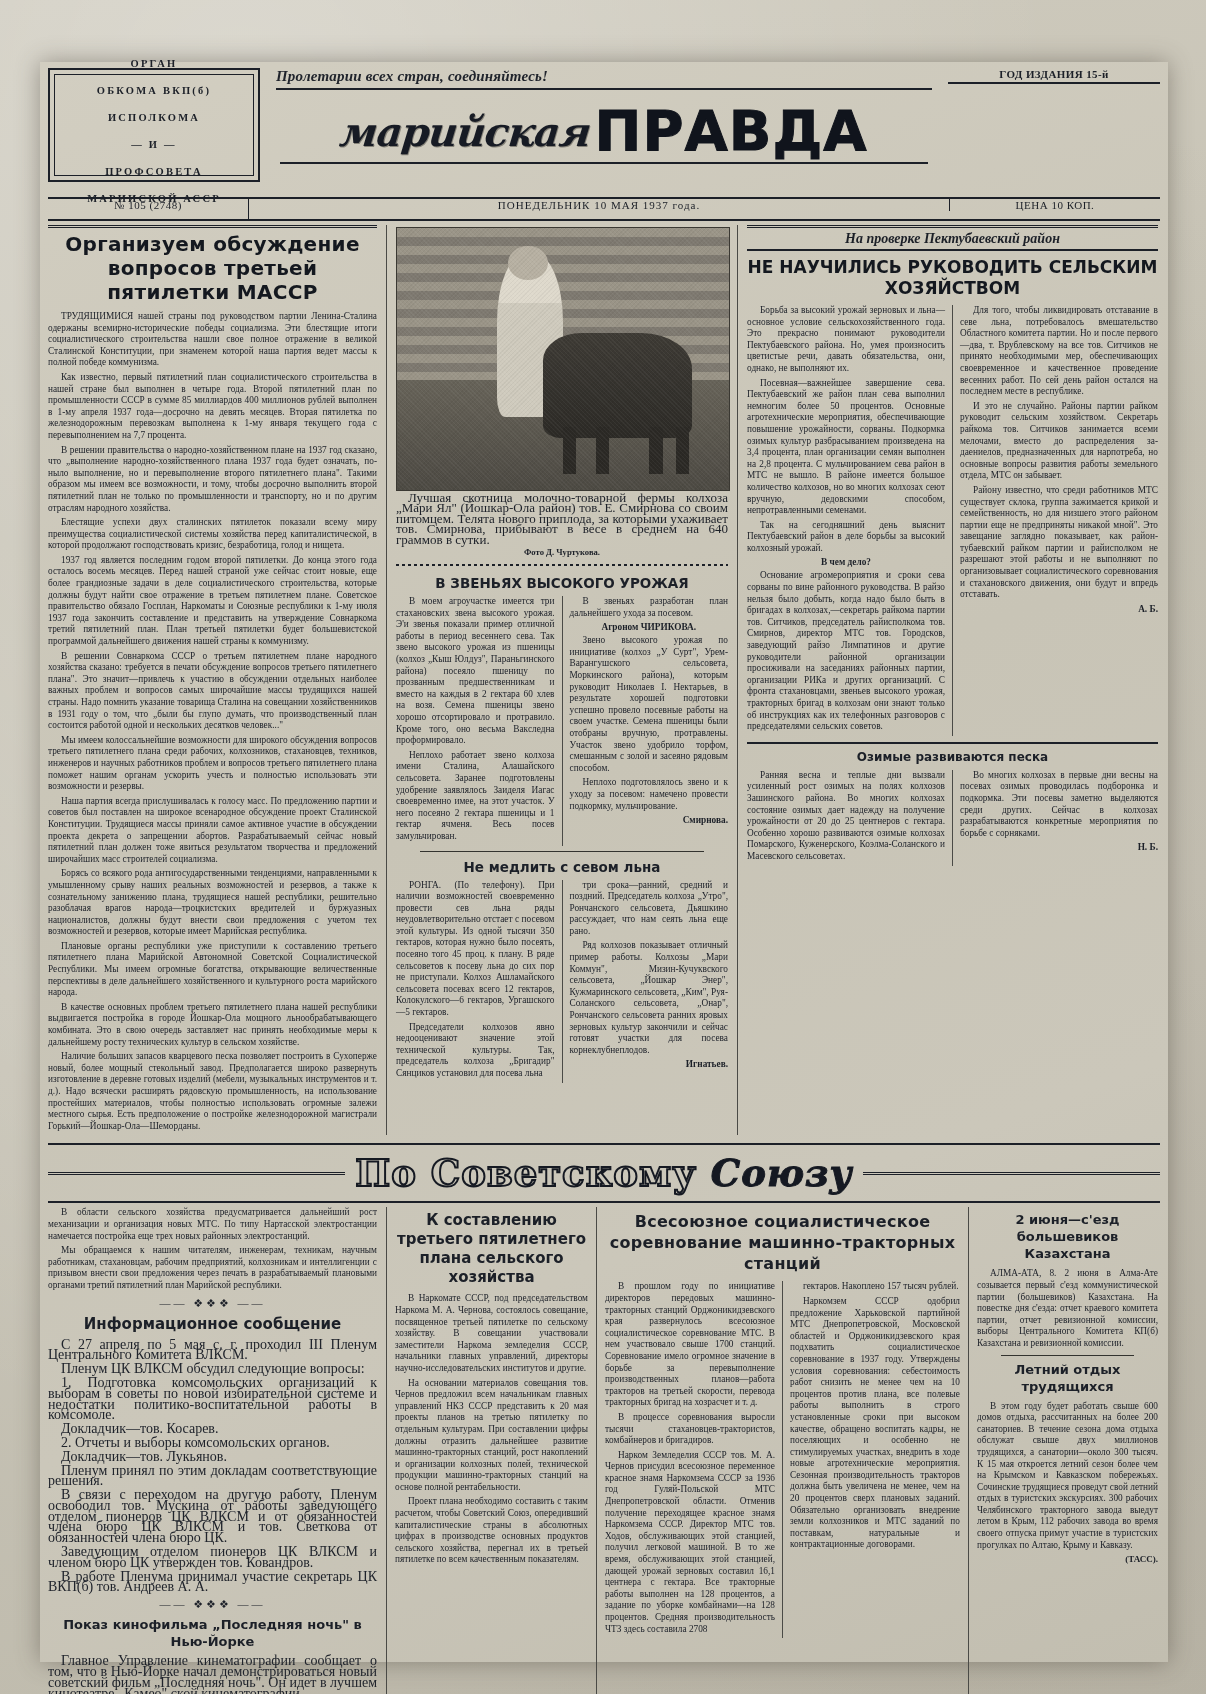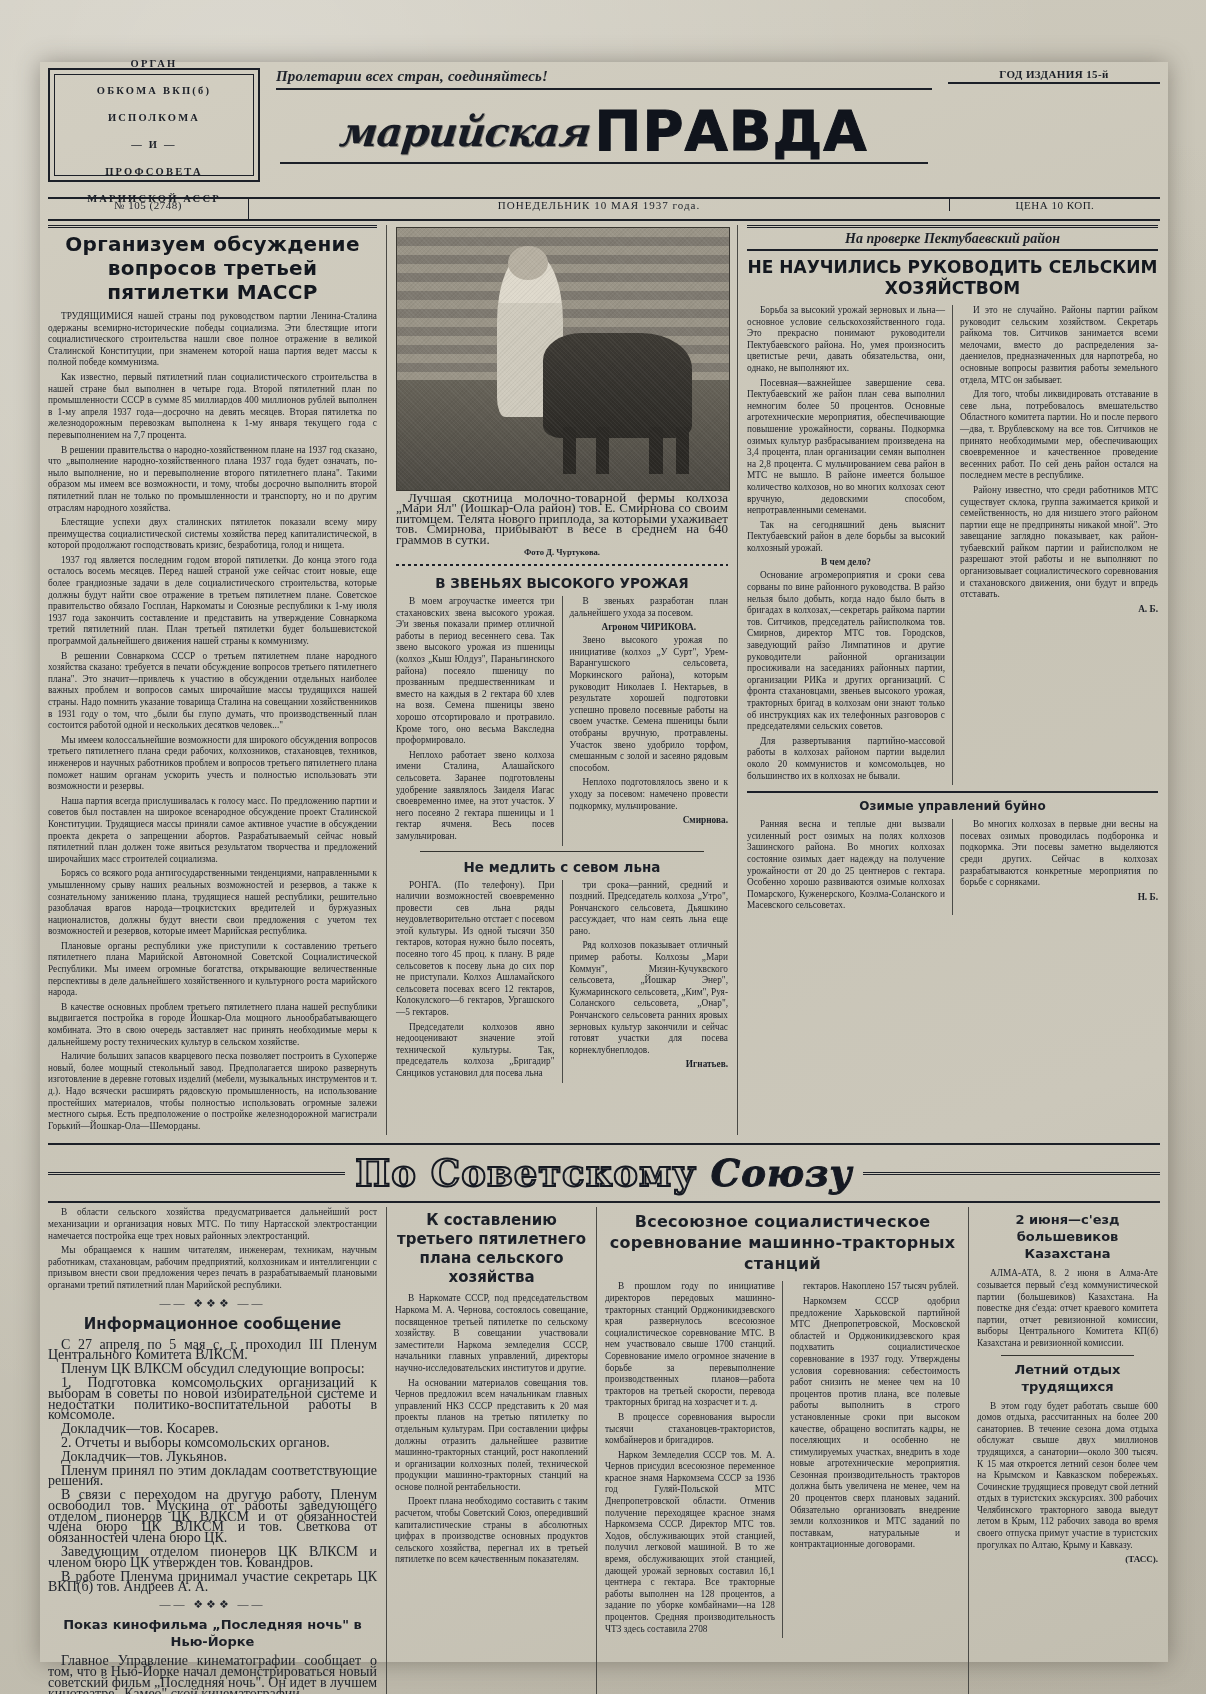--- a/index.html
+++ b/index.html
@@ -262,32 +262,31 @@
         <div class="kicker">На проверке Пектубаевский район</div>
         <div class="hl2">НЕ НАУЧИЛИСЬ РУКОВОДИТЬ СЕЛЬСКИМ ХОЗЯЙСТВОМ</div>
 
         <div class="two-sub">
           <div>
             <p>Борьба за высокий урожай зерновых и льна—основное условие сельскохозяйственного года. Это прекрасно понимают руководители Пектубаевского района. Но, умея произносить цветистые речи, давать обязательства, они, однако, не выполняют их.</p>
             <p>Посевная—важнейшее завершение сева. Пектубаевский же район план сева выполнил немногим более 50 процентов. Основные агротехнические мероприятия, обеспечивающие повышение урожайности, сорваны. Подкормка озимых культур разбрасыванием произведена на 3,4 процента, план организации семян выполнен на 2,8 процента. С мульчированием сева район в МТС не вышло. В районе имеется большое количество колхозов, но во многих колхозах сеют вручную, дедовскими способом, непротравленными семенами.</p>
             <p>Так на сегодняшний день выяснит Пектубаевский район в деле борьбы за высокий колхозный урожай.</p>
             <div class="center-it">В чем дело?</div>
             <p>Основание агромероприятия и сроки сева сорваны по вине районного руководства. В райзо нельзя было добыть, когда надо было быть в бригадах в колхозах,—секретарь райкома партии тов. Ситчиков, председатель райисполкома тов. Смирнов, директор МТС тов. Городсков, заведующий райзо Лимпатинов и другие руководители районной организации просиживали на заседаниях районных партии, организации РИКа и других организаций. С фронта стахановцами, звеньев высокого урожая, тракторных бригад в колхозам они знают только об инструкциях как их телефонных разговоров с председателями сельских советов.</p>
-            <p>Для развертывания партийно-массовой работы в колхозах районом партии выделил около 20 коммунистов и комсомольцев, но большинство их в колхозах не бывали.</p>
-          </div>
-          <div>
+          </div>
+          <div>
+            <p>Для того, чтобы ликвидировать отставание в севе льна, потребовалось вмешательство Областного комитета партии. Но и после первого—два, т. Врублевскому на все тов. Ситчиков не принято необходимыми мер, обеспечивающих своевременное и качественное проведение весенних работ. По сей день район остался на последнем месте в республике.</p>
             <p>И это не случайно. Районы партии райком руководит сельским хозяйством. Секретарь райкома тов. Ситчиков занимается всеми мелочами, вместо до распределения за-даениелов, предназначенных для нарпотреба, но основные вопросы развития работы земельного отдела, МТС он забывает.</p>
-            <p>Для того, чтобы ликвидировать отставание в севе льна, потребовалось вмешательство Областного комитета партии. Но и после первого—два, т. Врублевскому на все тов. Ситчиков не принято необходимыми мер, обеспечивающих своевременное и качественное проведение весенних работ. По сей день район остался на последнем месте в республике.</p>
             <p>Району известно, что среди работников МТС существует склока, группа зажимается крикой и семейственность, но для низшего этого районом партии еще не предприняты никакой мной". Это завещание заглядно показывает, как район-тубаевский райком партии и райисполком не разрешают этой работы и не выполняют по организовывает социалистического соревнования и стахановского движения, они будут и впредь отставать.</p>
             <div class="sig">А. Б.</div>
           </div>
         </div>
 
         <div class="hr-thick"></div>
-        <div class="hl-sm">Озимые управлений буйно</div>
+        <div class="hl-sm">Озимые развиваются песка</div>
         <div class="two-sub">
           <div>
             <p>Ранняя весна и теплые дни вызвали усиленный рост озимых на полях колхозов Зашинского района. Во многих колхозах состояние озимых дает надежду на получение урожайности от 20 до 25 центнеров с гектара. Особенно хорошо развиваются озимые колхозах Помарского, Куженерского, Коэлма-Соланского и Масевского сельсоветах.</p>
           </div>
           <div>
             <p>Во многих колхозах в первые дни весны на посевах озимых проводилась подборонка и подкормка. Эти посевы заметно выделяются среди других. Сейчас в колхозах разрабатываются конкретные мероприятия по борьбе с сорняками.</p>
             <div class="sig">Н. Б.</div>
           </div>
         </div>
       </div>

